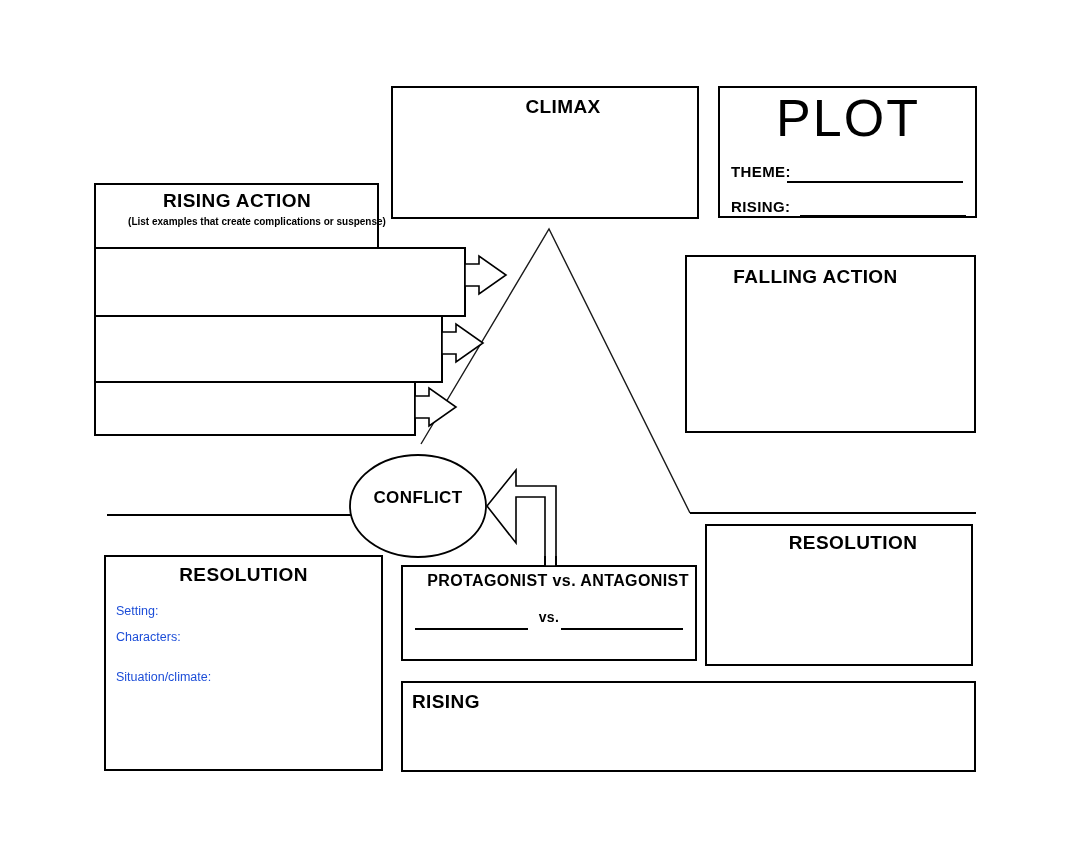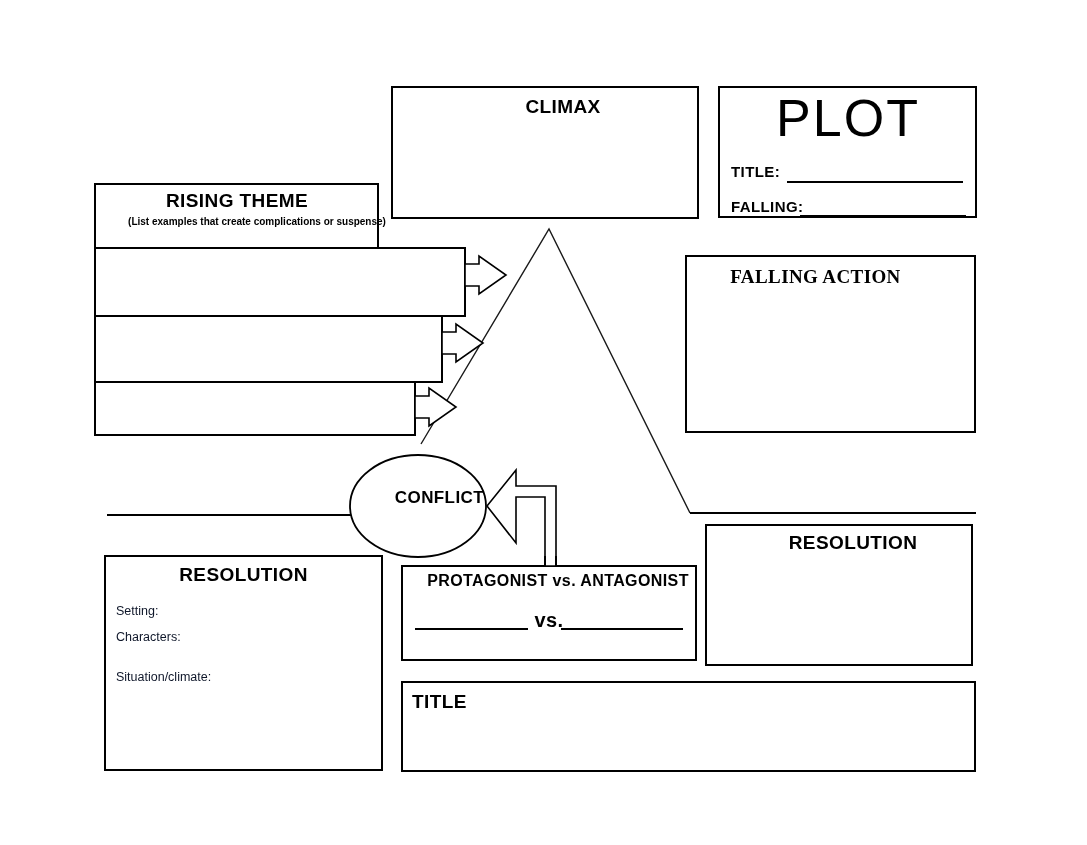--- a/index.html
+++ b/index.html
@@ -110,27 +110,26 @@
     width: 322px;
     text-align: center;
     font-size: 10px;
     font-weight: bold;
     letter-spacing: 0px;
   }
   #falling-heading {
     left: 686px;
     top: 266px;
     width: 259px;
-    font-family: Liberation Serif, serif;
   }
   #conflict-label {
     left: 352px;
     top: 488px;
     width: 132px;
-    text-align: right;
+    text-align: center;
     font-size: 17px;
   }
   #resolution-heading {
     left: 706px;
     top: 532px;
     width: 294px;
   }
   #exposition-heading {
     left: 105px;
     top: 564px;
@@ -146,29 +145,29 @@
     left: 412px;
     top: 691px;
     font-size: 19px;
     text-align: left;
   }
   #vs-label {
     left: 402px;
     top: 609px;
     width: 294px;
     text-align: center;
-    font-size: 20px;
+    font-size: 14px;
   }
 
   .field-label {
     position: absolute;
     font-family: "Liberation Sans", sans-serif;
     font-size: 12.5px;
     font-weight: normal;
-    color: #0f172a;
+    color: #1d4ed8;
     white-space: nowrap;
   }
   #exp-setting   { left: 116px; top: 604px; }
   #exp-situation { left: 116px; top: 670px; }
   #exp-characters{ left: 116px; top: 630px; }
 </style>
 </head>
 <body>
 
 <div id="sheet">
@@ -212,38 +211,38 @@
     <path class="arrow-shape" d="M 487,506 L 516,470 L 516,486 L 556,486 L 556,566 L 545,566 L 545,497 L 516,497 L 516,543 Z"></path>
 
     <line class="thin-line" x1="545" y1="556" x2="545" y2="566"></line>
     <line class="thin-line" x1="556" y1="556" x2="556" y2="566"></line>
 
     <rect class="box-line" x="402" y="682" width="573" height="89"></rect>
 
   </svg>
 
   <div class="lbl" id="plot-title">PLOT</div>
-  <div class="lbl" id="plot-title-field-label">TITLE:</div>
-  <div class="lbl" id="plot-author-field-label">FALLING:</div>
+  <div class="lbl" id="plot-title-field-label">THEME:</div>
+  <div class="lbl" id="plot-author-field-label">RISING:</div>
 
   <div class="lbl heading" id="climax-heading">CLIMAX</div>
 
-  <div class="lbl heading" id="rising-heading">RISING THEME</div>
+  <div class="lbl heading" id="rising-heading">RISING ACTION</div>
   <div class="lbl" id="rising-subheading">(List examples that create complications or suspense)</div>
 
   <div class="lbl heading" id="falling-heading">FALLING ACTION</div>
 
   <div class="lbl" id="conflict-label">CONFLICT</div>
 
   <div class="lbl heading" id="resolution-heading">RESOLUTION</div>
 
   <div class="lbl heading" id="exposition-heading">RESOLUTION</div>
 
   <div class="field-label" id="exp-setting">Setting:</div>
   <div class="field-label" id="exp-situation">Situation/climate:</div>
   <div class="field-label" id="exp-characters">Characters:</div>
 
   <div class="lbl heading" id="protagonist-heading">PROTAGONIST vs. ANTAGONIST</div>
   <div class="lbl" id="vs-label">vs.</div>
 
-  <div class="lbl" id="theme-heading">TITLE</div>
+  <div class="lbl" id="theme-heading">RISING</div>
 
 </div>
 
 </body></html>

